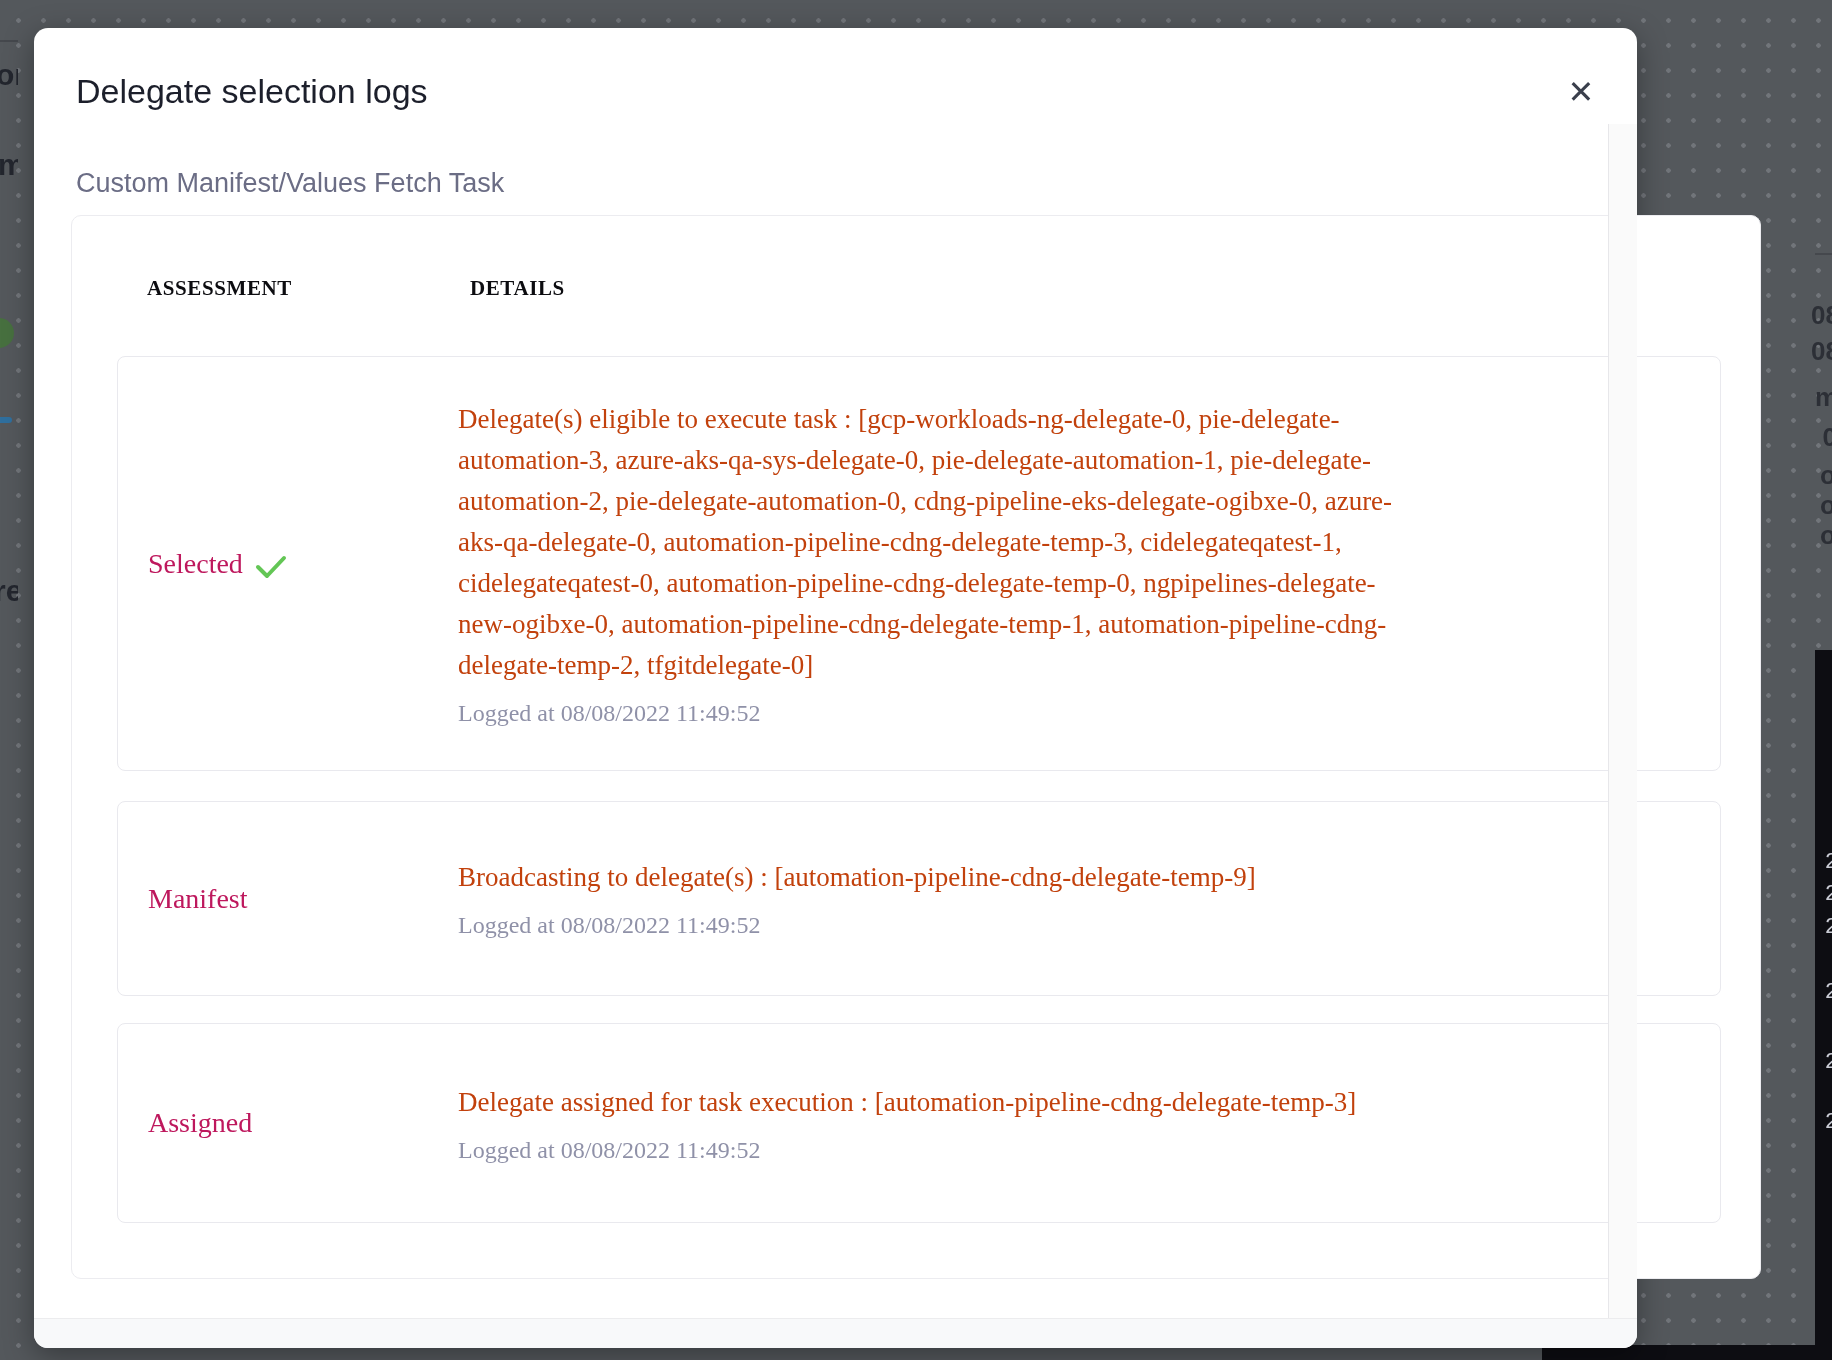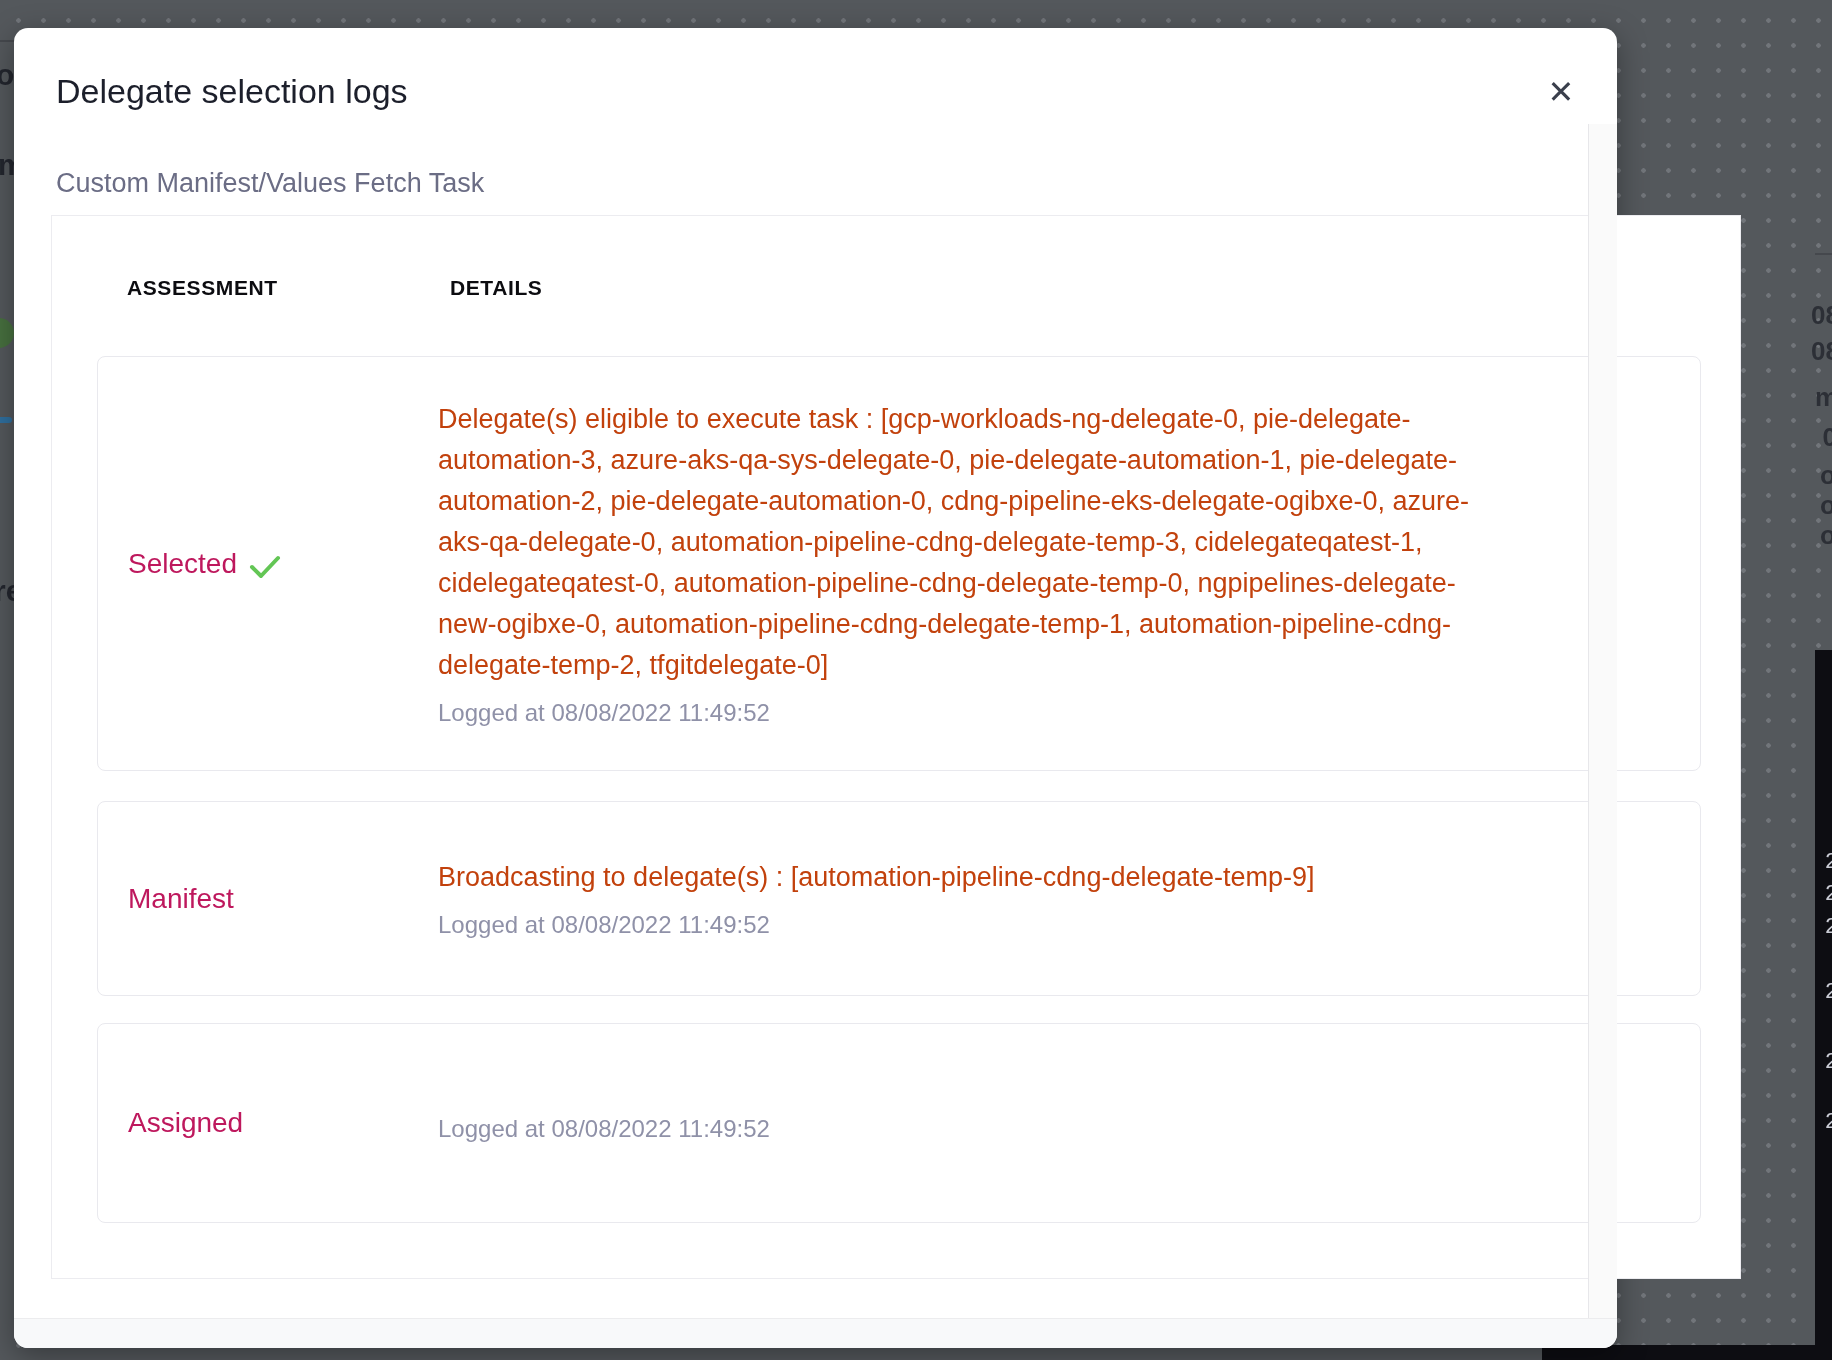--- a/index.html
+++ b/index.html
@@ -11,33 +11,33 @@
 
   
   .frag{position:absolute;color:#23262e;font-weight:700;overflow:hidden;white-space:nowrap;}
   .bg-line{position:absolute;background:#45484d;}
   .bg-console{position:absolute;background:#0d0d12;}
   .console-frag{position:absolute;color:#c9cbd4;font-family:"Liberation Mono","DejaVu Sans Mono",monospace;font-size:22px;}
   .green-node{position:absolute;width:30px;height:30px;border-radius:50%;background:#47703f;left:-16px;}
   .blue-link{position:absolute;width:16px;height:6px;border-radius:3px;background:#2f6f9e;left:-4px;}
 
   
-  .modal{position:absolute;left:14px;top:28px;width:1603px;height:1320px;
+  .modal{position:absolute;left:34px;top:28px;width:1603px;height:1320px;
     background:#ffffff;border-radius:14px;box-shadow:0 8px 30px rgba(0,0,0,.35);}
   .modal-title{position:absolute;left:42px;top:44px;font-size:34px;font-weight:500;color:#1c1f2b;}
   .close-btn{position:absolute;right:32px;top:40px;width:48px;height:48px;border:none;background:transparent;
     font-size:32px;line-height:48px;text-align:center;color:#3a3f4c;cursor:pointer;padding:0;}
 
   .subrow{position:absolute;left:42px;top:140px;width:1685px;display:flex;justify-content:space-between;align-items:flex-start;}
   .task-name{font-size:27px;color:#6b6d85;}
   .task-id{font-size:27px;color:#6b6d85;}
   .task-id b{color:#4d4f63;font-weight:700;margin-right:6px;}
 
   .card{position:absolute;left:37px;top:187px;width:1690px;height:1064px;
-    border:1px solid #ececf0;border-radius:0;background:#fff;box-sizing:border-box;}
+    border:1px solid #ececf0;border-radius:10px;background:#fff;box-sizing:border-box;font-family:Liberation Serif, serif;}
   .col-head{position:absolute;top:60px;font-size:21px;font-weight:700;color:#0c0c10;letter-spacing:.6px;}
   .col-head.assessment{left:75px;}
   .col-head.details{left:385px;margin-left:13px;}
 
   .log-row{position:absolute;left:45px;width:1604px;border:1px solid #e9e9ee;border-radius:8px;
     background:#fff;box-sizing:border-box;display:flex;align-items:center;}
   .row-label{width:340px;padding-left:30px;box-sizing:border-box;font-size:28px;color:#be185d;
     display:flex;align-items:flex-end;gap:12px;flex-shrink:0;}
   .row-details{font-size:27px;line-height:41px;color:#c2410c;white-space:pre-line;}
   .logged{font-size:24px;line-height:30px;color:#8f91a8;margin-top:12px;white-space:nowrap;}
@@ -122,20 +122,21 @@
           <div class="row-details">Broadcasting to delegate(s) : [automation-pipeline-cdng-delegate-temp-9]</div>
           <div class="logged">Logged at 08/08/2022 11:49:52</div>
         </div>
       </div>
 
       <div class="log-row" style="top:807px;height:200px;">
         <div class="row-label">
           <span>Assigned</span>
         </div>
         <div>
+          <div class="row-details">Delegate assigned for task execution : [automation-pipeline-cdng-delegate-temp-3]</div>
           <div class="logged">Logged at 08/08/2022 11:49:52</div>
         </div>
       </div>
     </div>
 
     <div class="scroll-track"></div>
     <div class="modal-footer"></div>
   </div>
 
 </div>

